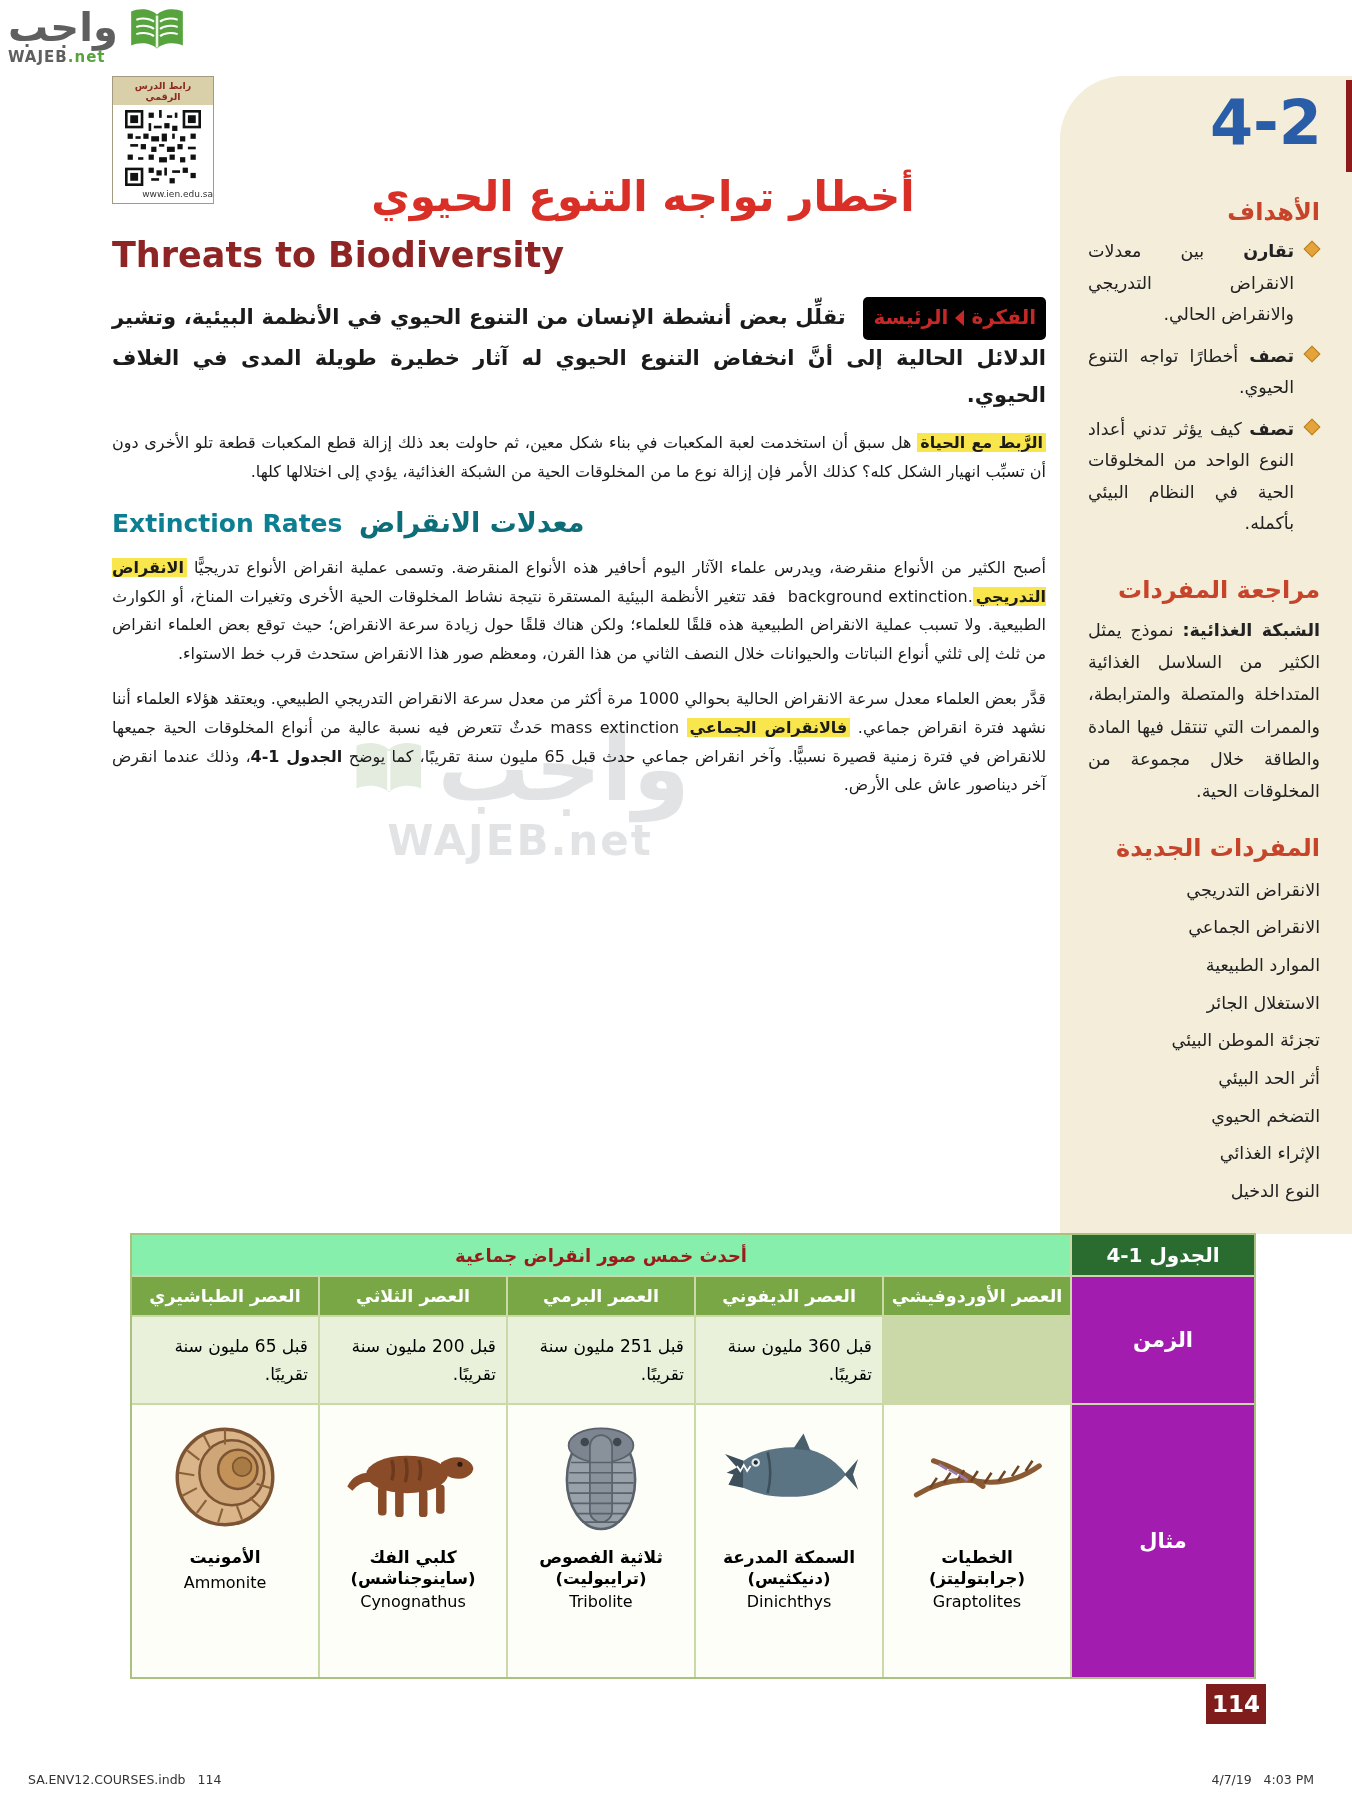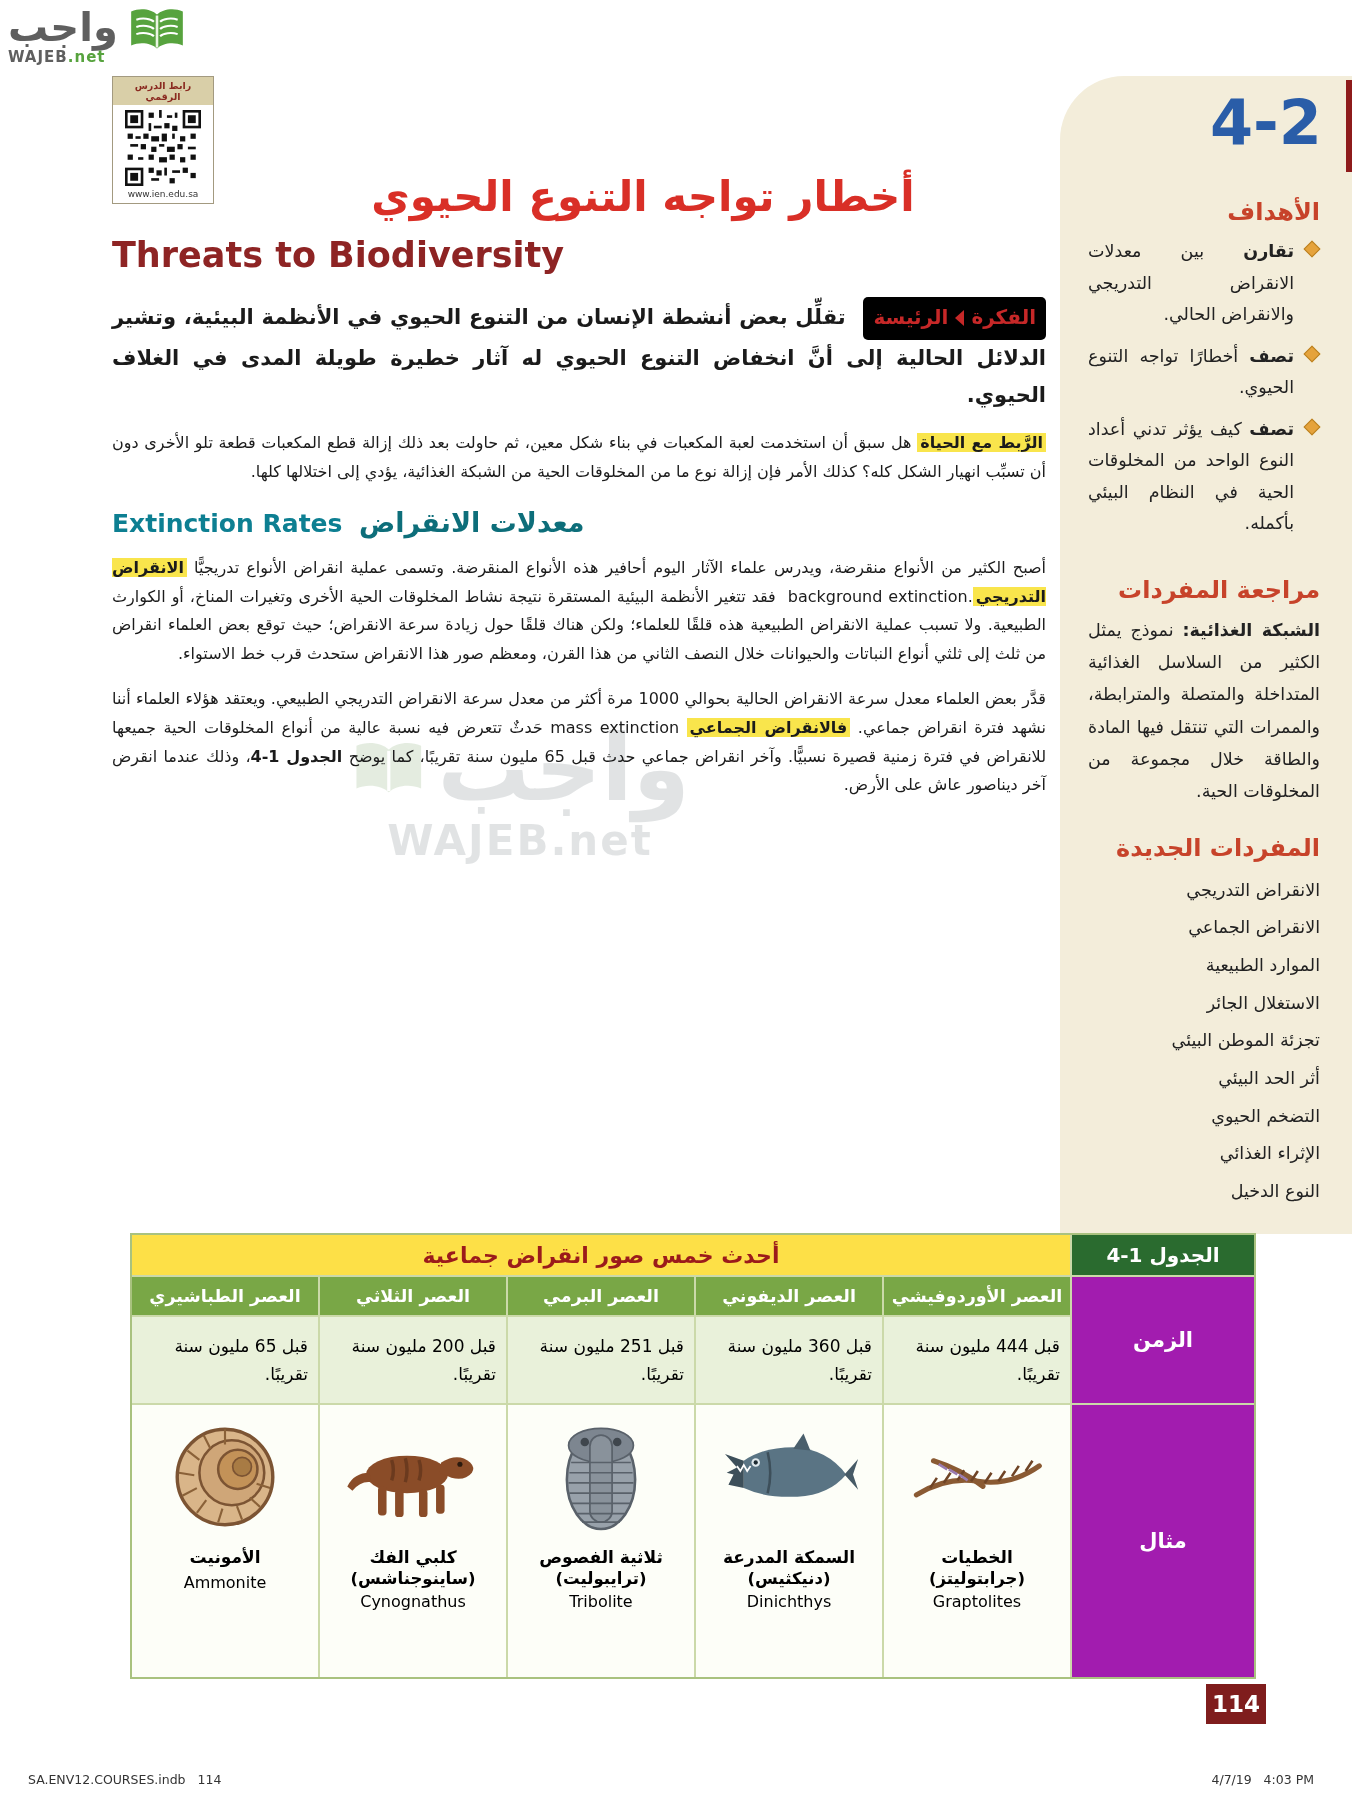--- a/index.html
+++ b/index.html
@@ -10,21 +10,21 @@
   .logo { position:absolute; left:8px; top:6px; display:flex; align-items:flex-start; gap:8px; }
   .logo-text { text-align:left; }
   .logo-ar { font-size:40px; font-weight:bold; color:#5f5f5f; line-height:1.05; }
   .logo-en { font-size:15px; font-weight:bold; color:#5f5f5f; letter-spacing:1px; }
   .logo-en .net { color:#57a33e; }
 
   
   .qr-box { position:absolute; left:112px; top:76px; width:102px; background:#fff; border:1.5px solid #a39a80; }
   .qr-title { background:#d9cfa8; color:#8a2a20; font-size:9.5px; font-weight:bold; text-align:center; padding:3px 7px; }
   .qr-svg { display:block; margin:5px auto 3px; }
-  .qr-url { font-size:9px; text-align:center; color:#333; padding-bottom:4px; }
+  .qr-url { font-size:9px; text-align:right; color:#333; padding-bottom:4px; }
 
   
   .watermark { position:absolute; left:350px; top:715px; width:340px; text-align:center; opacity:0.18; color:#5f6b70; }
   .wm-row { display:flex; align-items:center; justify-content:center; gap:10px; }
   .wm-ar { font-size:92px; font-weight:bold; }
   .wm-en { font-size:42px; font-weight:bold; letter-spacing:2px; margin-top:-6px; }
 
   
   .maroon-strip { position:absolute; right:0; top:80px; width:6px; height:92px; background:#8e1b1b; z-index:3; }
   .sidebar { position:absolute; right:0; top:76px; width:292px; height:1158px; background:#f3edda; border-top-left-radius:64px; z-index:1; }
@@ -51,21 +51,21 @@
   .section-head { margin-top:20px; text-align:left; }
   .sh-ar { font-size:27px; font-weight:bold; color:#0d6e7a; }
   .sh-en { font-size:25px; font-weight:bold; color:#0d7f92; direction:ltr; unicode-bidi:embed; margin-right:10px; }
 
   
   .fossil-table { position:absolute; left:130px; top:1233px; width:1126px; direction:rtl; display:grid;
     grid-template-columns:182px repeat(5, 1fr); grid-template-rows:40px 38px 86px 272px; gap:2px;
     background:#cbd9a9; border:2px solid #a9c27f; z-index:2; }
   .tc { display:flex; align-items:center; justify-content:center; text-align:center; }
   .tc-badge { grid-column:1; grid-row:1; background:#2a6b2f; color:#fff; font-weight:bold; font-size:20px; }
-  .tc-title { grid-column:2 / span 5; grid-row:1; background:#fde047; color:#9b1b1b; font-weight:bold; font-size:22px; }
+  .tc-title { grid-column:2 / span 5; grid-row:1; background:#86efac; color:#9b1b1b; font-weight:bold; font-size:18px; }
   .tc-era { grid-row:2; background:#79a746; color:#fff; font-weight:bold; font-size:17.5px; padding:2px; }
   .tc-label { background:#a21caf; color:#fff; font-weight:bold; font-size:21px; }
   .tc-zaman { grid-column:1; grid-row:2 / span 2; }
   .tc-mithal { grid-column:1; grid-row:4; }
   .tc-time { grid-row:3; background:#e9f1da; font-size:17px; line-height:1.65; padding:6px 10px; text-align:right; align-items:flex-start; flex-direction:column; justify-content:center; }
   .tc-ex { grid-row:4; background:#fdfef8; flex-direction:column; justify-content:flex-start; padding:8px 4px; gap:2px; }
   .c2 { grid-column:2; } .c3 { grid-column:3; } .c4 { grid-column:4; } .c5 { grid-column:5; } .c6 { grid-column:6; }
   .ex-name-ar { font-weight:bold; font-size:17px; margin-top:4px; }
   .ex-name-ar2 { font-weight:bold; font-size:16.5px; }
   .ex-name-en { font-size:16px; direction:ltr; margin-top:2px; }
@@ -240,21 +240,20 @@
     <div class="tc tc-title">أحدث خمس صور انقراض جماعية</div>
 
     <div class="tc tc-label tc-zaman">الزمن</div>
 
     <div class="tc tc-era c2">العصر الأوردوفيشي</div>
     <div class="tc tc-era c3">العصر الديفوني</div>
     <div class="tc tc-era c4">العصر البرمي</div>
     <div class="tc tc-era c5">العصر الثلاثي</div>
     <div class="tc tc-era c6">العصر الطباشيري</div>
 
-    <div class="tc tc-time c2">قبل 444 مليون سنة تقريبًا.</div>
     <div class="tc tc-time c3">قبل 360 مليون سنة تقريبًا.</div>
     <div class="tc tc-time c4">قبل 251 مليون سنة تقريبًا.</div>
     <div class="tc tc-time c5">قبل 200 مليون سنة تقريبًا.</div>
     <div class="tc tc-time c6">قبل 65 مليون سنة تقريبًا.</div>
 
     <div class="tc tc-label tc-mithal">مثال</div>
 
     <div class="tc tc-ex c2">
       <svg class="fossil-svg" width="170" height="128" viewBox="0 0 170 150">
         <g stroke="#8a5a33" stroke-width="6" fill="none" stroke-linecap="round">

